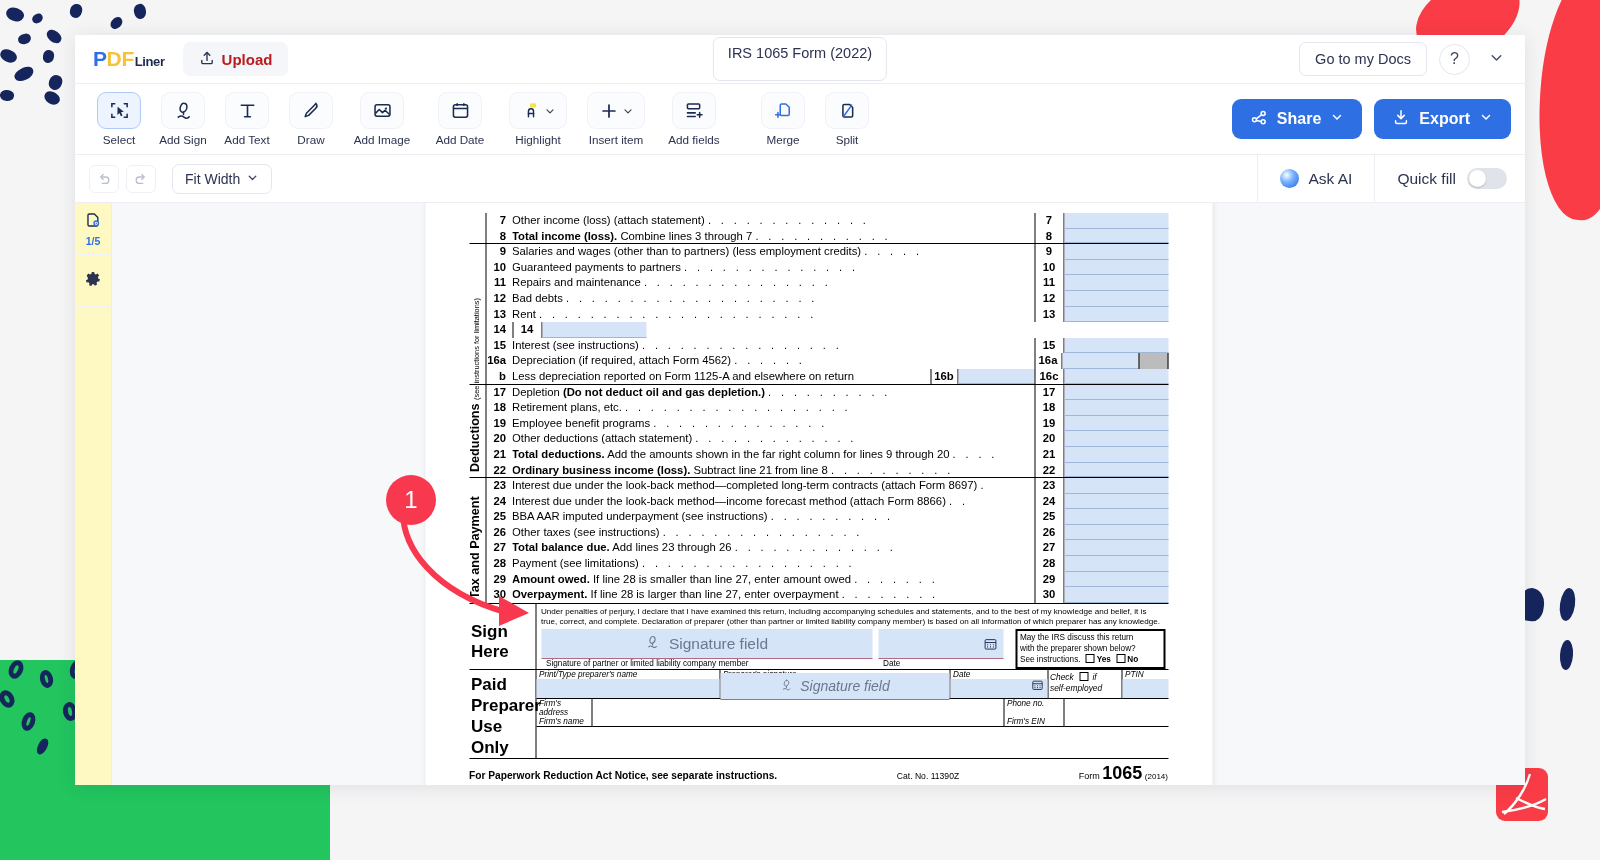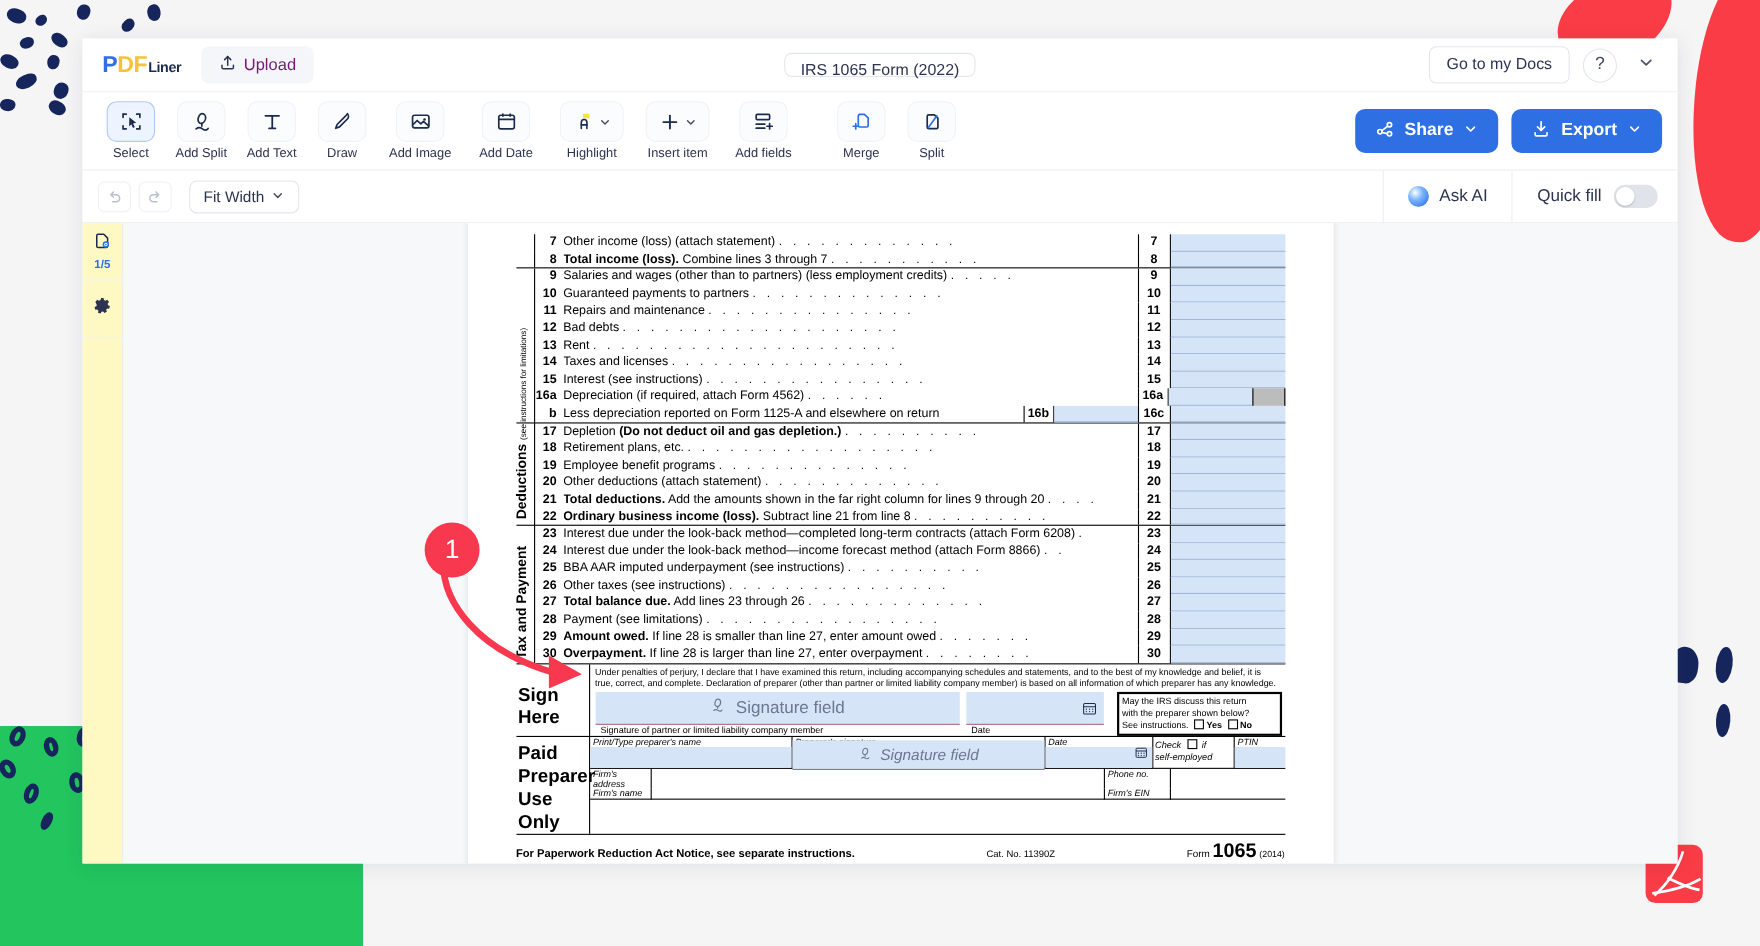--- a/index.html
+++ b/index.html
@@ -45,26 +45,26 @@
     border-bottom: 1px solid #eceef3; position: relative; background:#fff;
   }
   .logo { display: flex; align-items: baseline; margin-left: 18px; font-weight: 700; font-size: 21px; letter-spacing: -.4px; }
   .logo .p { color:#2f6fe4; }
   .logo .d { color:#f5c33b; position: relative; }
   .logo .f { color:#f5c33b; }
   .logo .liner { color:#1c2a4e; font-size: 13px; font-weight: 700; margin-left: 1px; }
 
   .upload-btn {
     margin-left: 18px; height: 34px; display:flex; align-items:center; gap:7px;
-    padding: 0 16px; border-radius: 7px; background:#f4f6fa; color:#701a75;
-    font-size: 15px; cursor: pointer; border: none;
+    padding: 0 16px; border-radius: 7px; background:#f4f6fa; color:#b91c1c;
+    font-size: 15px; cursor: pointer; border: none; font-weight: bold;
   }
   .doc-title {
     position: absolute; left: 50%; transform: translateX(-50%);
-    height: 22px; line-height: 30px; padding: 0 14px;
+    height: 44px; line-height: 30px; padding: 0 14px;
     border: 1px solid #e3e6ee; border-radius: 7px;
     font-size: 14.5px; color: #2b3350; background:#fff; white-space: nowrap;
   }
   .top-right { margin-left: auto; display: flex; align-items: center; gap: 12px; padding-right: 14px; }
   .gotodocs {
     height: 34px; padding: 0 15px; border:1px solid #e3e6ee; border-radius: 7px;
     font-size: 14.5px; color:#2b3350; background:#fff; display:flex; align-items:center; cursor:pointer;
   }
   .help-btn {
     width: 31px; height: 31px; border-radius: 50%; border: 1px solid #e3e6ee;
@@ -283,21 +283,21 @@
       </div>
 
       <div class="tool">
         <div class="chip">
           <svg width="21" height="21" viewBox="0 0 22 22" fill="none" stroke="#1c2a4e" stroke-width="1.6" stroke-linecap="round">
             <path d="M11 3.5c2.1 0 3.6 1.7 3.6 3.8S12.9 12 11 12.7 7.4 11.4 7.4 9.3 8.9 3.5 11 3.5z"></path>
             <path d="M11 12.7v2.6"></path>
               <path d="M5.5 18c2-1.6 4-1.6 6 0s4 1.6 5.5-.4"></path>
           </svg>
         </div>
-        <div class="lbl">Add Split</div>
+        <div class="lbl">Add Sign</div>
       </div>
 
       <div class="tool">
         <div class="chip">
           <svg width="21" height="21" viewBox="0 0 22 22" fill="none" stroke="#1c2a4e" stroke-width="1.7" stroke-linecap="round">
             <path d="M4.5 5.5h13M11 5.5v12M8 17.5h6"></path>
           </svg>
         </div>
         <div class="lbl">Add Text</div>
       </div>
@@ -570,24 +570,20 @@
                   <span>Rent</span>
                   <span class="leader"> . . . . . . . . . . . . . . . . . . . . . .</span>
                 </div>
                 <div class="boxnum">13</div>
                 <div class="amt"></div>
               </div>
 
               <div class="rowline">
                 <div class="sec-label" style="border:none;"></div>
                 <div class="num">14</div>
-                <div class="desc">
-                  <span>Taxes and licenses</span>
-                  <span class="leader"> . . . . . . . . . . . . . . . . .</span>
-                </div>
                 <div class="boxnum">14</div>
                 <div class="amt"></div>
               </div>
 
               <div class="rowline">
                 <div class="sec-label" style="border:none;"></div>
                 <div class="num">15</div>
                 <div class="desc">
                   <span>Interest (see instructions)</span>
                   <span class="leader"> . . . . . . . . . . . . . . . .</span>
@@ -691,21 +687,21 @@
 
             <div style="position:relative;">
               <div style="position:absolute; left:0; top:0; bottom:0; width:17px; border-right:1.5px solid #000;">
                 <div style="position:absolute; left:12px; bottom:4px; transform:rotate(-90deg); transform-origin:left bottom; white-space:nowrap; font-weight:700; font-size:12.6px;">Tax and Payment</div>
               </div>
 
               <div class="rowline">
                 <div class="sec-label" style="border:none;"></div>
                 <div class="num">23</div>
                 <div class="desc">
-                  <span>Interest due under the look-back method—completed long-term contracts (attach Form 6208)</span>
+                  <span>Interest due under the look-back method—completed long-term contracts (attach Form 8697)</span>
                   <span class="leader"> .</span>
                 </div>
                 <div class="boxnum">23</div>
                 <div class="amt"></div>
               </div>
               <div class="rowline">
                 <div class="sec-label" style="border:none;"></div>
                 <div class="num">24</div>
                 <div class="desc">
                   <span>Interest due under the look-back method—income forecast method (attach Form 8866)</span>

